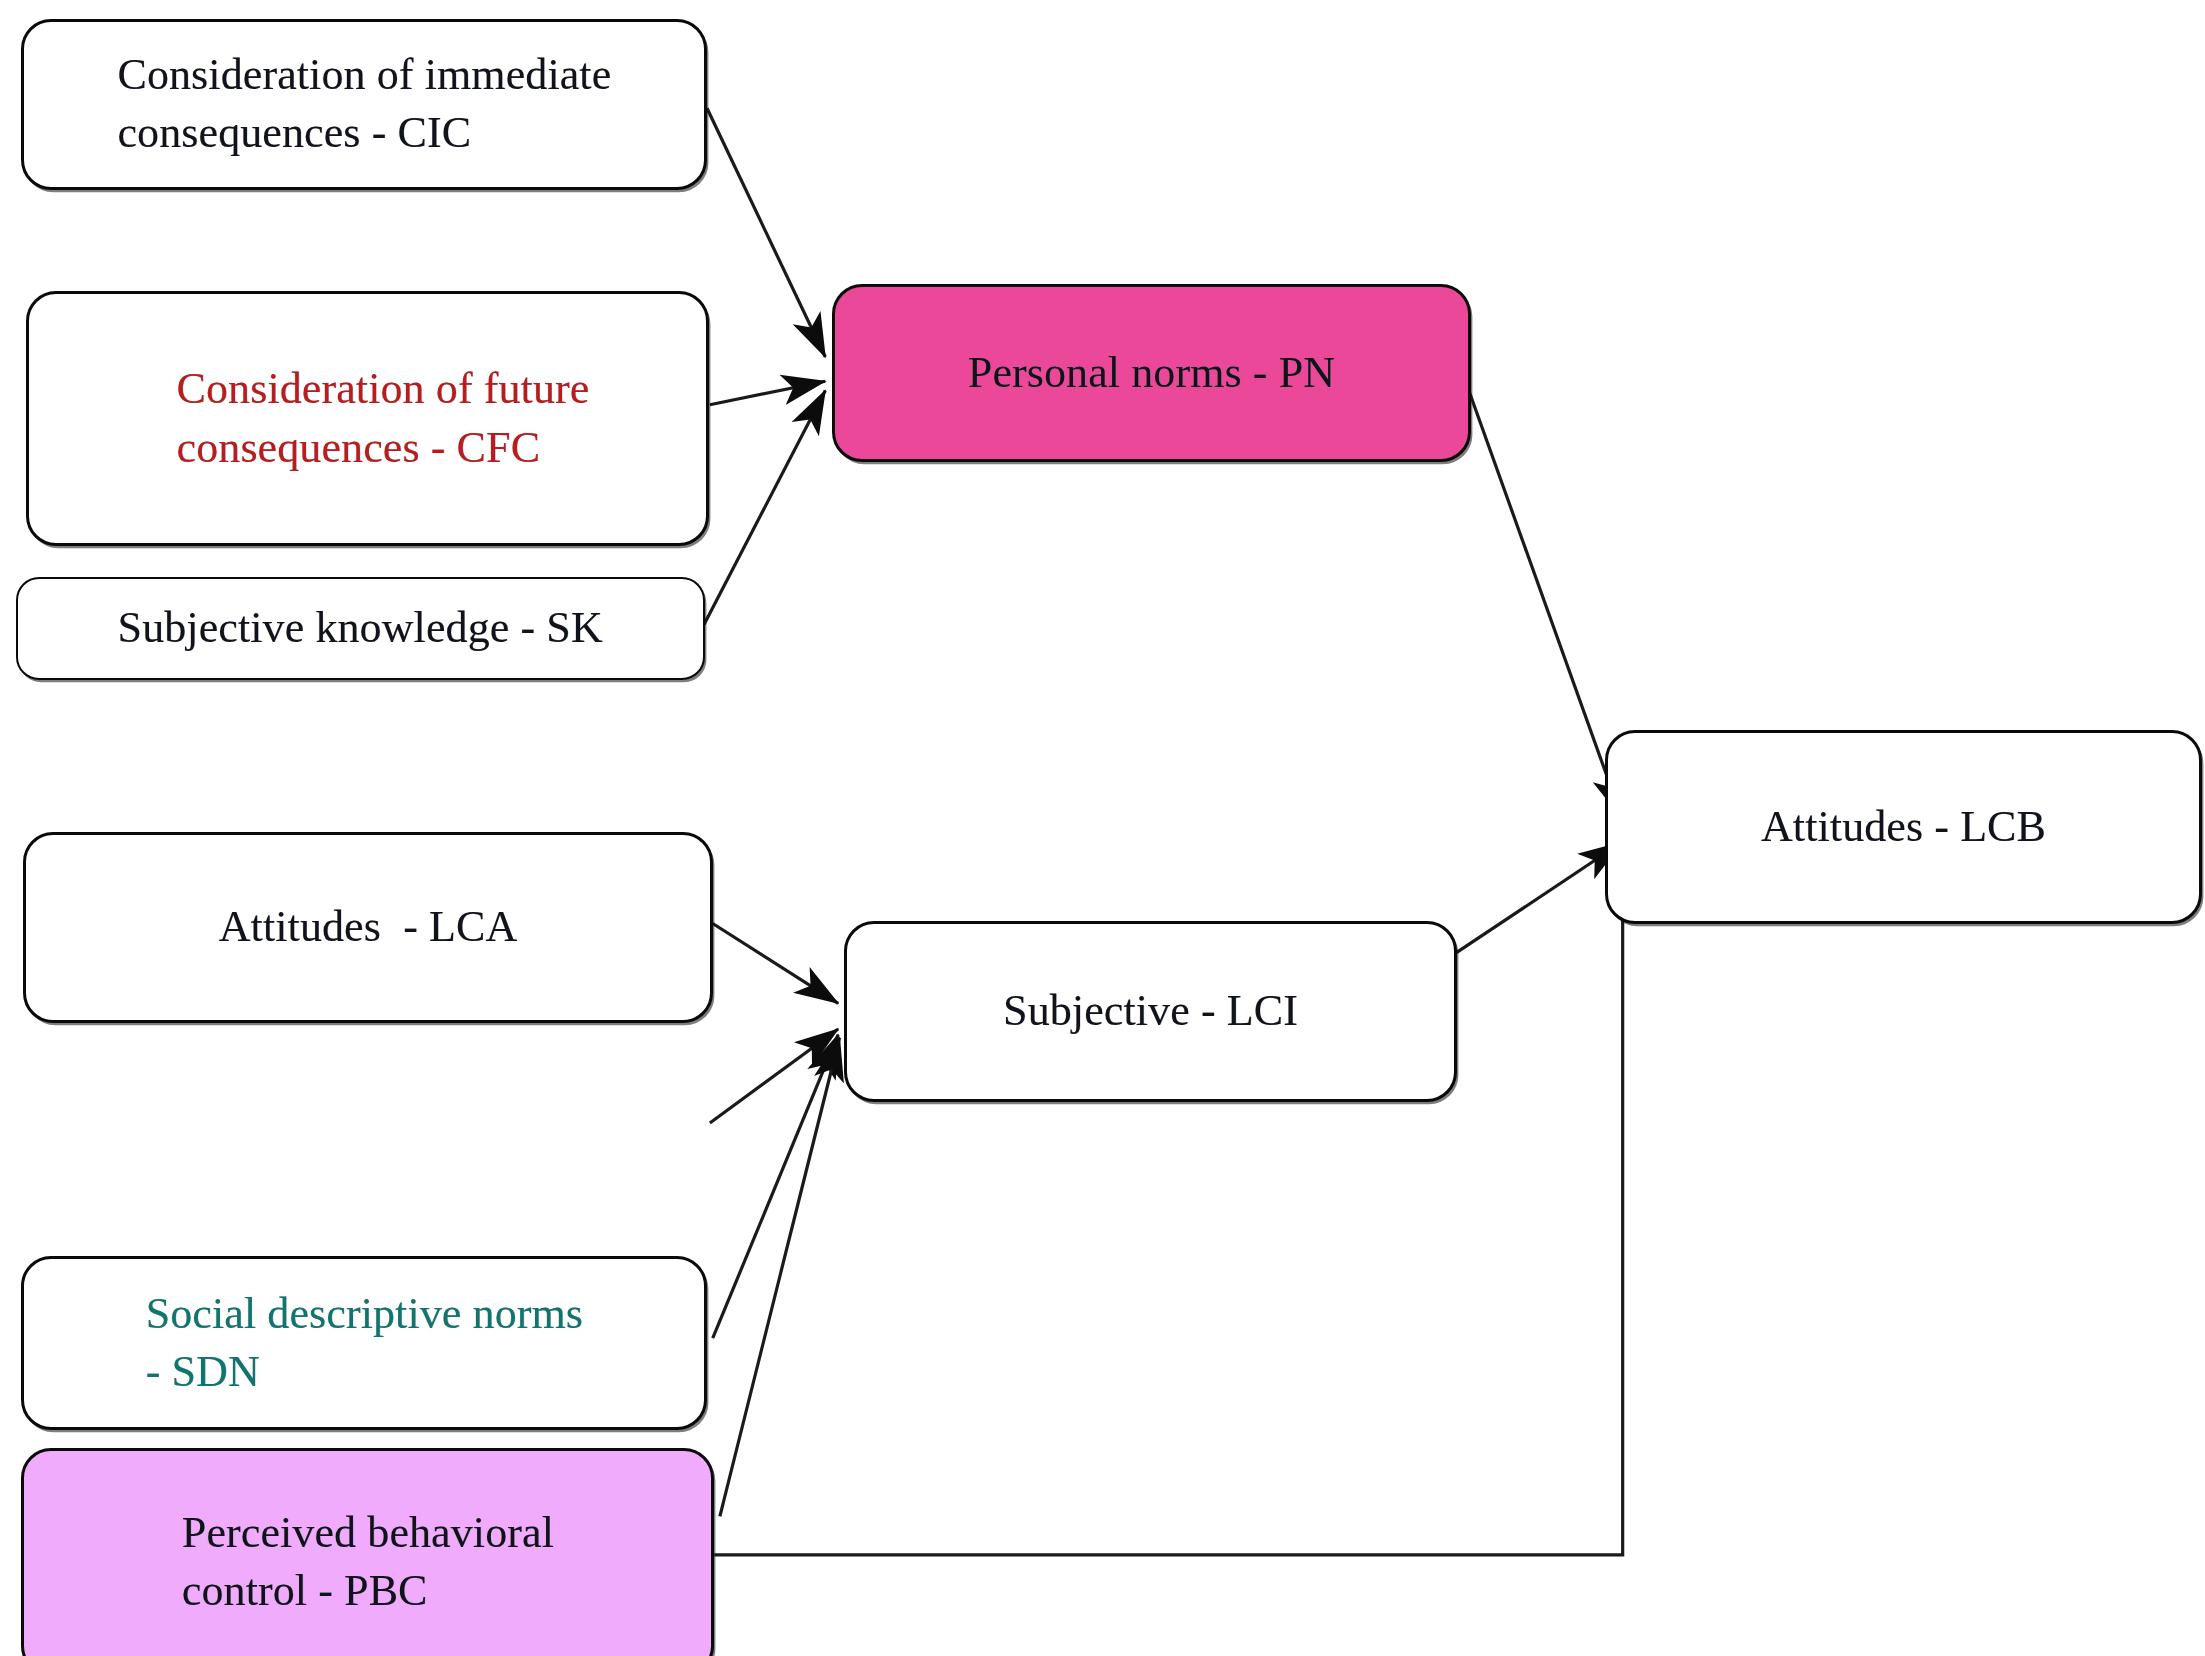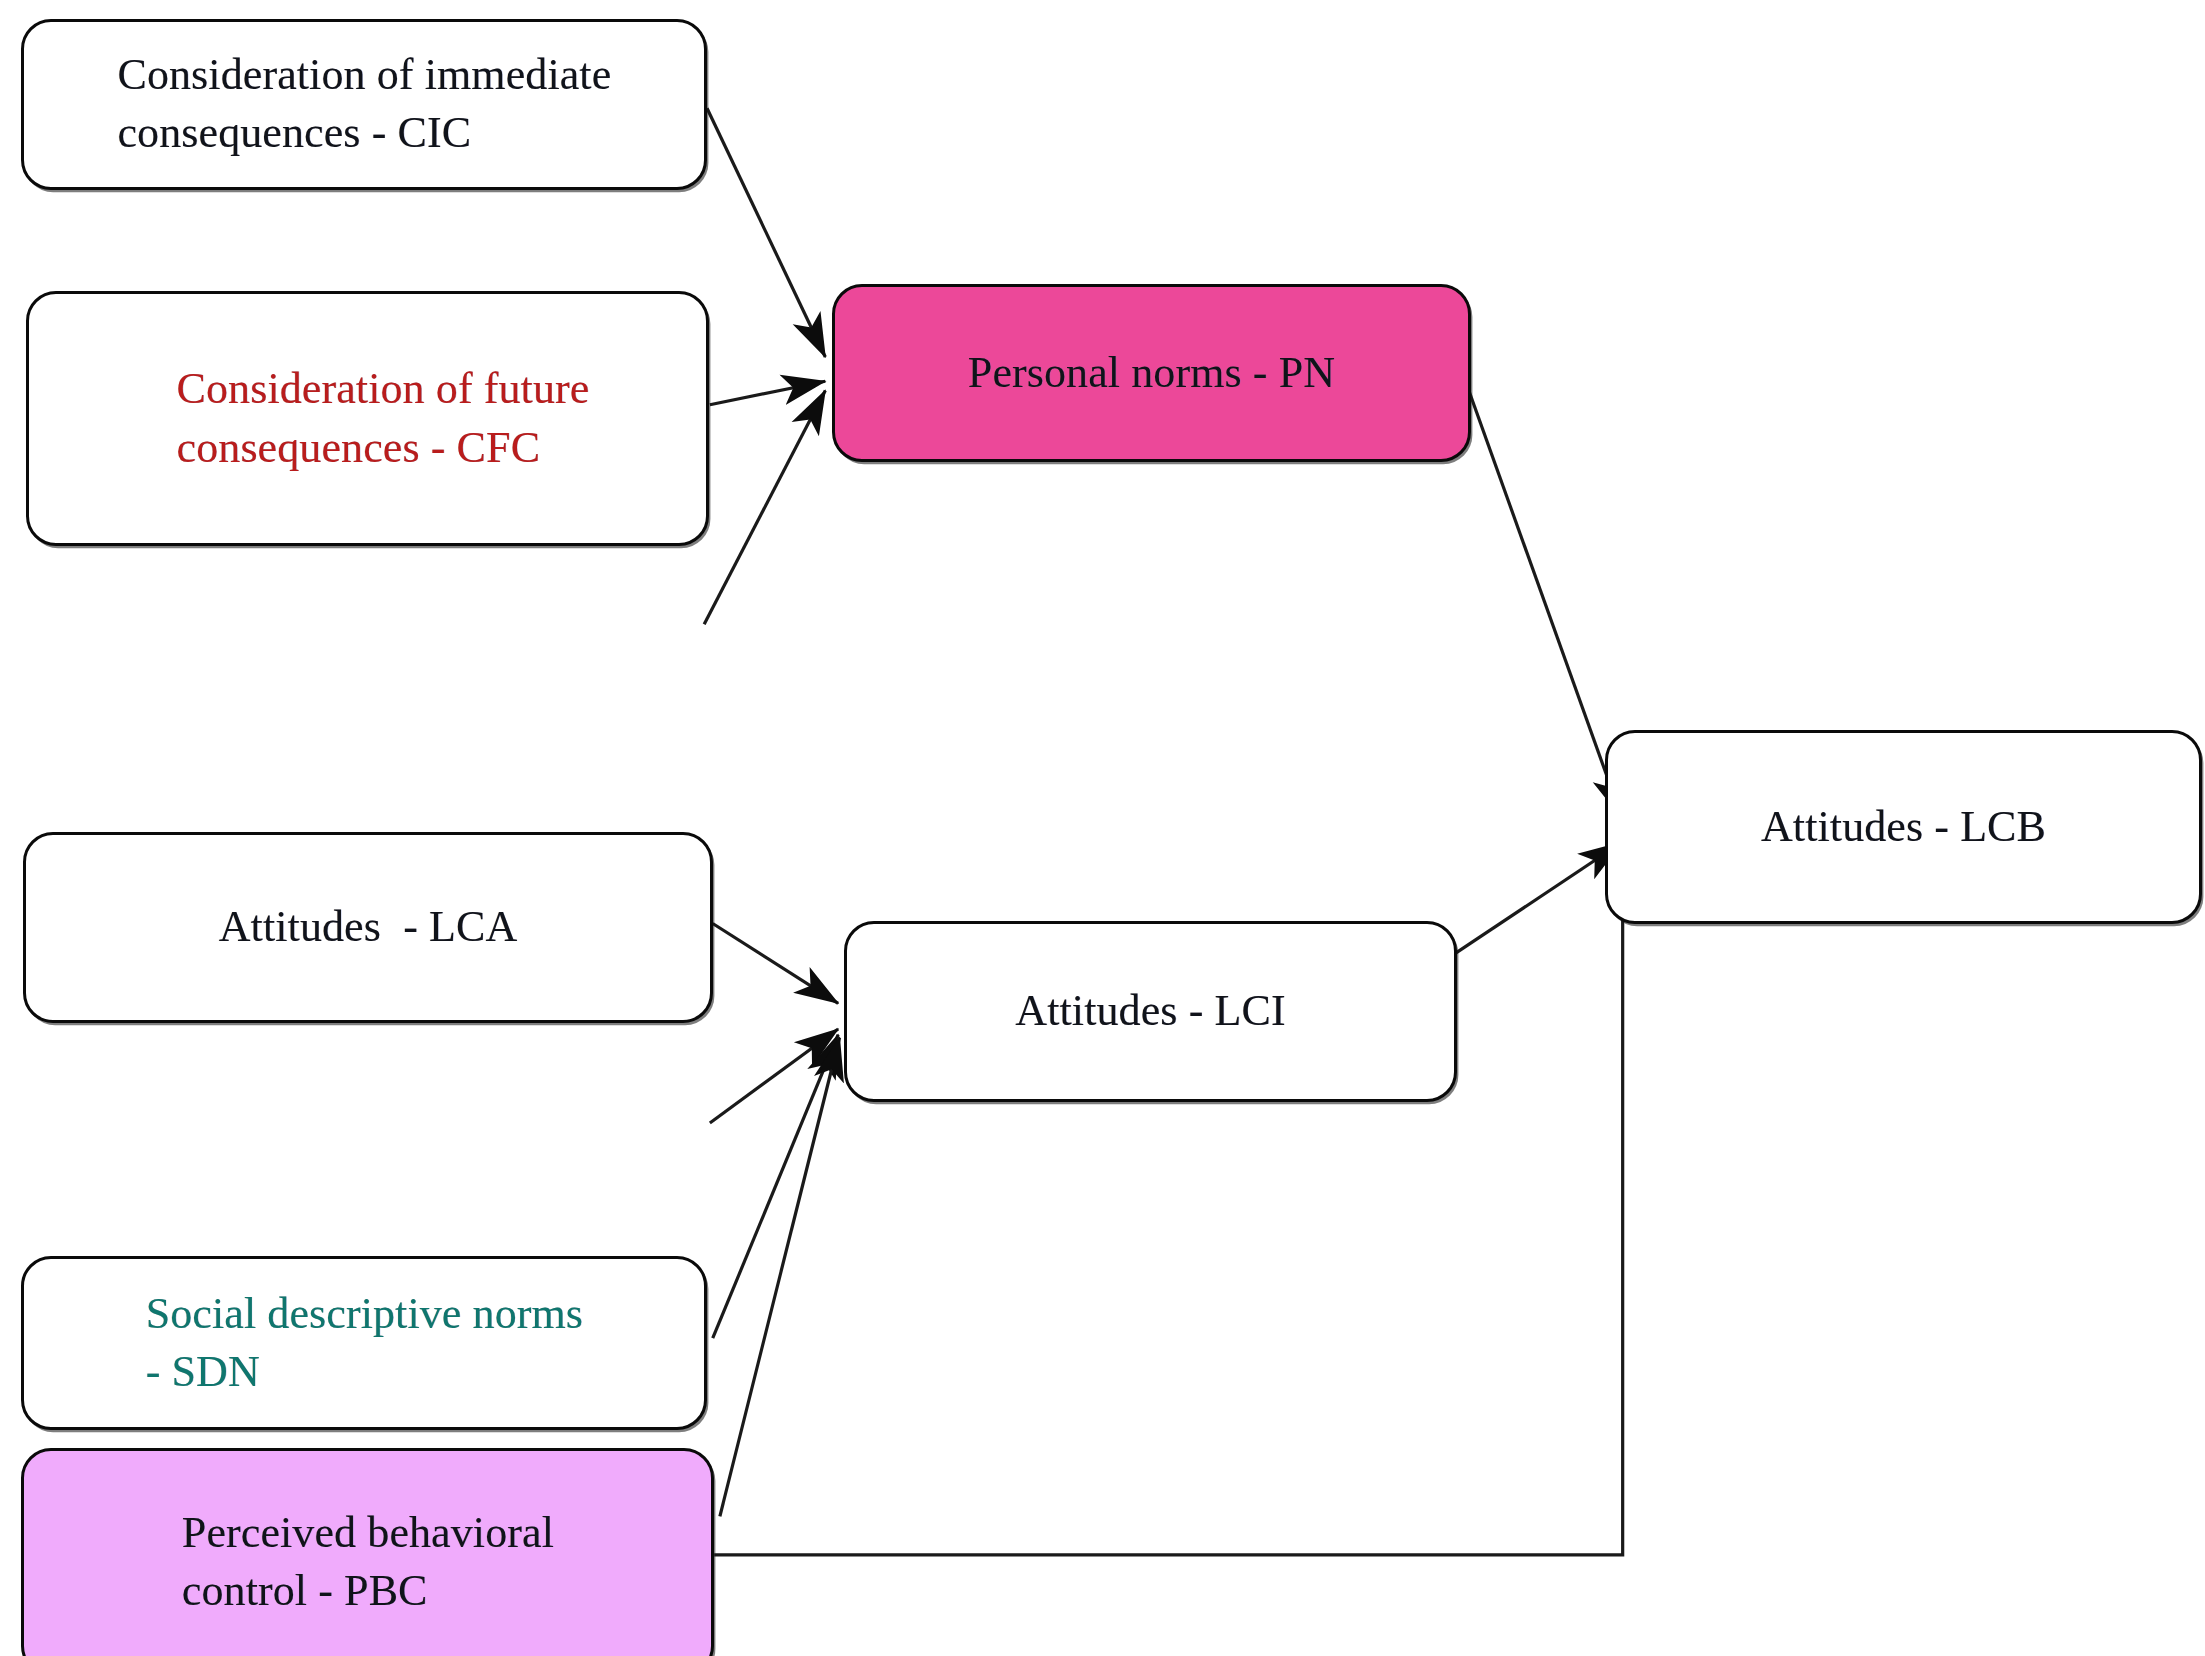--- a/index.html
+++ b/index.html
@@ -69,40 +69,43 @@
   </svg>
 
   <div class="node" style="left: 21.4px; top: 18.5px; width: 686px; height: 171px; border-color: rgb(10, 10, 10); background: rgb(255, 255, 255);">
     <span class="lbl" style="color: rgb(16, 19, 26);">Consideration of immediate<br>consequences - CIC</span>
   </div>
 
   <div class="node" style="left: 26px; top: 291px; width: 683px; height: 255px; border-color: rgb(10, 10, 10); background: rgb(255, 255, 255);">
     <span class="lbl" style="color: #b91c1c; margin-left: 31px;">Consideration of future<br>consequences - CFC</span>
   </div>
 
+  <div class="node thin" style="left: 15.7px; top: 577px; width: 689px; height: 103px; border-radius: 23px; border-color: rgb(10, 10, 10); background: rgb(255, 255, 255);">
+    <span class="lbl" style="color: rgb(16, 19, 26);">Subjective knowledge - SK</span>
+  </div>
 
   <div class="node" style="left: 832px; top: 284px; width: 639px; height: 178px; border-color: rgb(10, 10, 10); background: #ec4899;">
     <span class="lbl" style="color: rgb(16, 19, 26);">Personal norms - PN</span>
   </div>
 
   <div class="node" style="left: 23px; top: 832px; width: 690px; height: 191px; border-color: rgb(10, 10, 10); background: rgb(255, 255, 255);">
     <span class="lbl" style="color: rgb(16, 19, 26);">Attitudes&nbsp;&nbsp;- LCA</span>
   </div>
 
 
   <div class="node" style="left: 21.4px; top: 1256px; width: 686px; height: 174px; border-color: rgb(10, 10, 10); background: rgb(255, 255, 255);">
     <span class="lbl" style="color: #0f766e;">Social descriptive norms<br>- SDN</span>
   </div>
 
   <div class="node" style="left: 21.4px; top: 1448px; width: 693px; height: 228px; border-color: rgb(10, 10, 10); background: #f0abfc;">
     <span class="lbl" style="color: rgb(16, 19, 26);">Perceived behavioral<br>control - PBC</span>
   </div>
 
   <div class="node" style="left: 844px; top: 921px; width: 613px; height: 181px; border-color: rgb(10, 10, 10); background: rgb(255, 255, 255);">
-    <span class="lbl" style="color: rgb(16, 19, 26);">Attitudes - LCI</span>
+    <span class="lbl" style="color: rgb(16, 19, 26);">Subjective - LCI</span>
   </div>
 
   <div class="node" style="left: 1605px; top: 730px; width: 597px; height: 194px; border-color: rgb(10, 10, 10); background: rgb(255, 255, 255);">
     <span class="lbl" style="color: rgb(16, 19, 26);">Attitudes - LCB</span>
   </div>
 
 </div>
 
 
 </body></html>

